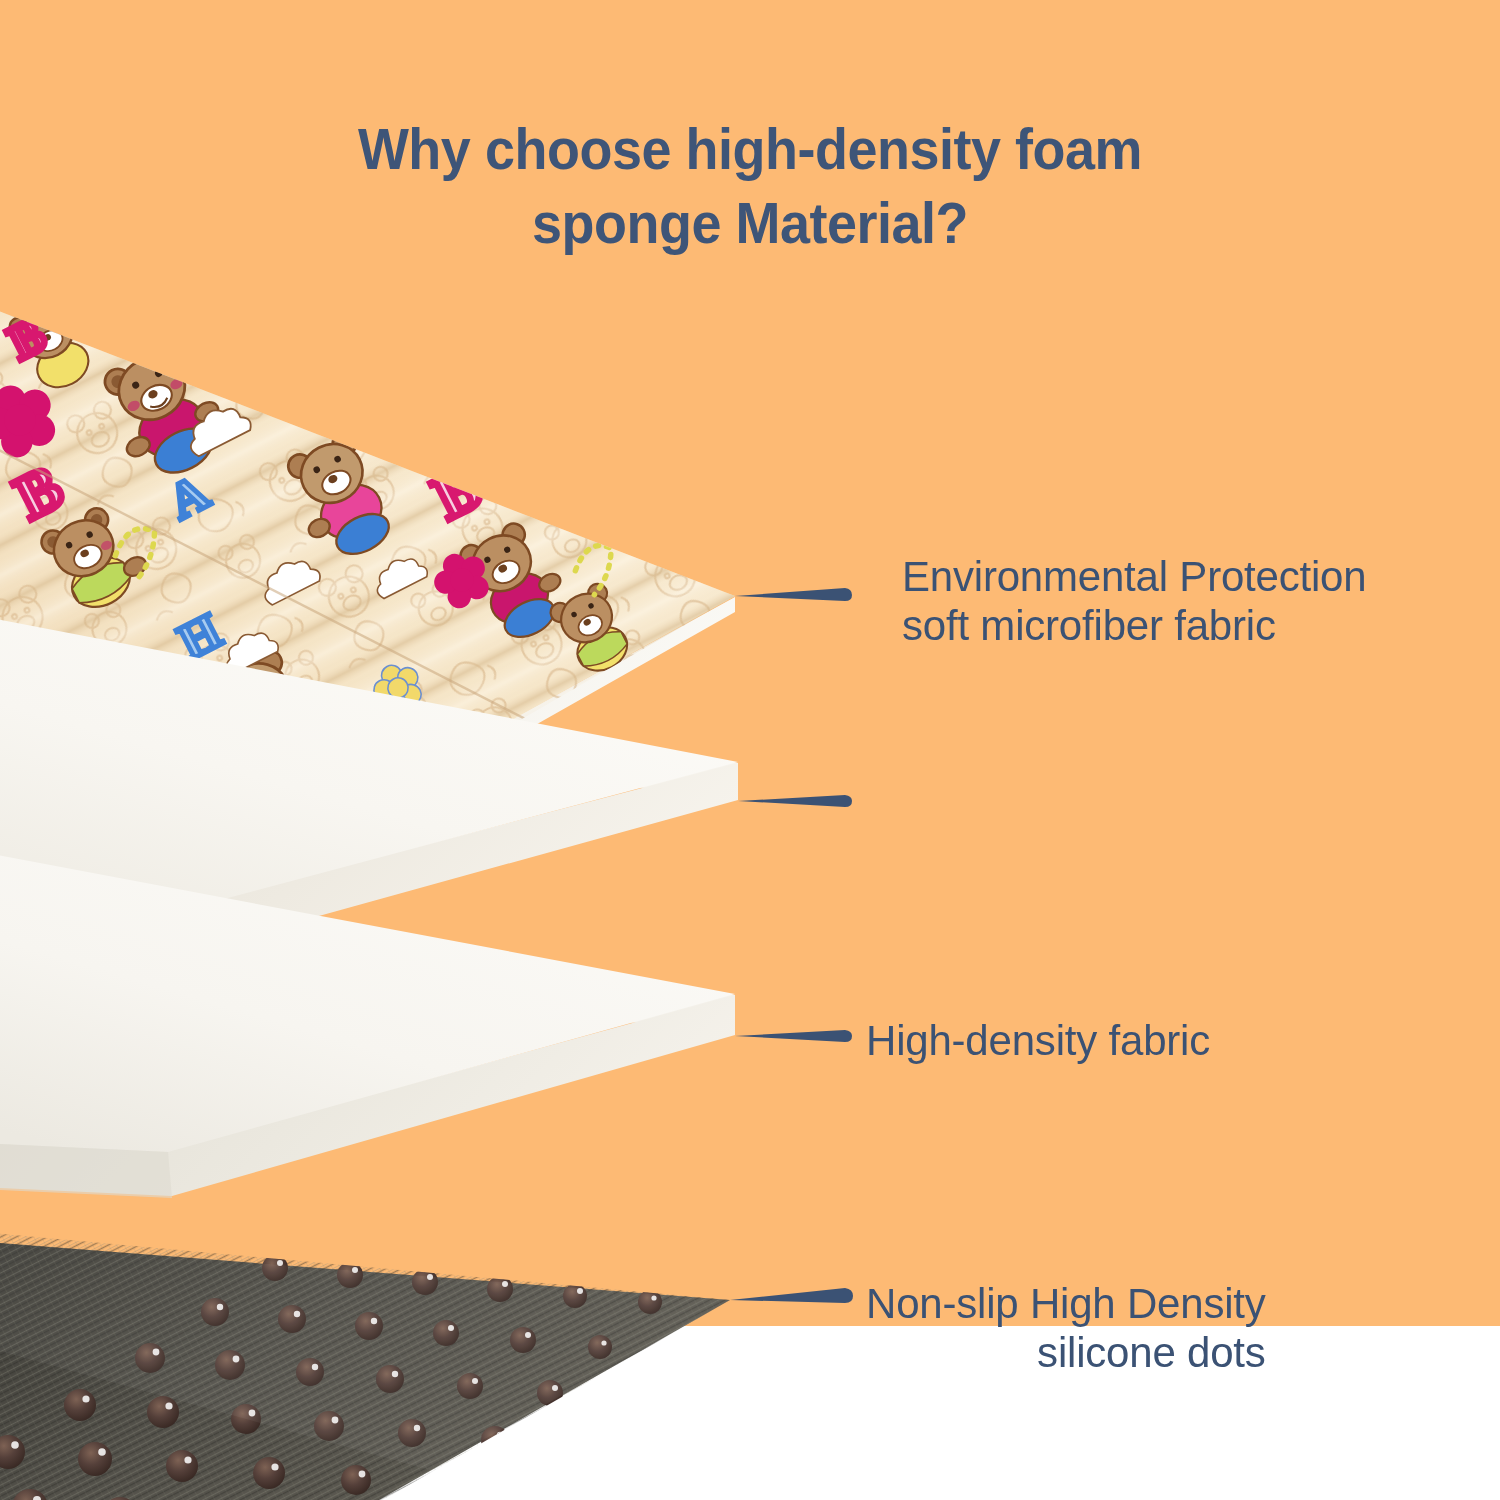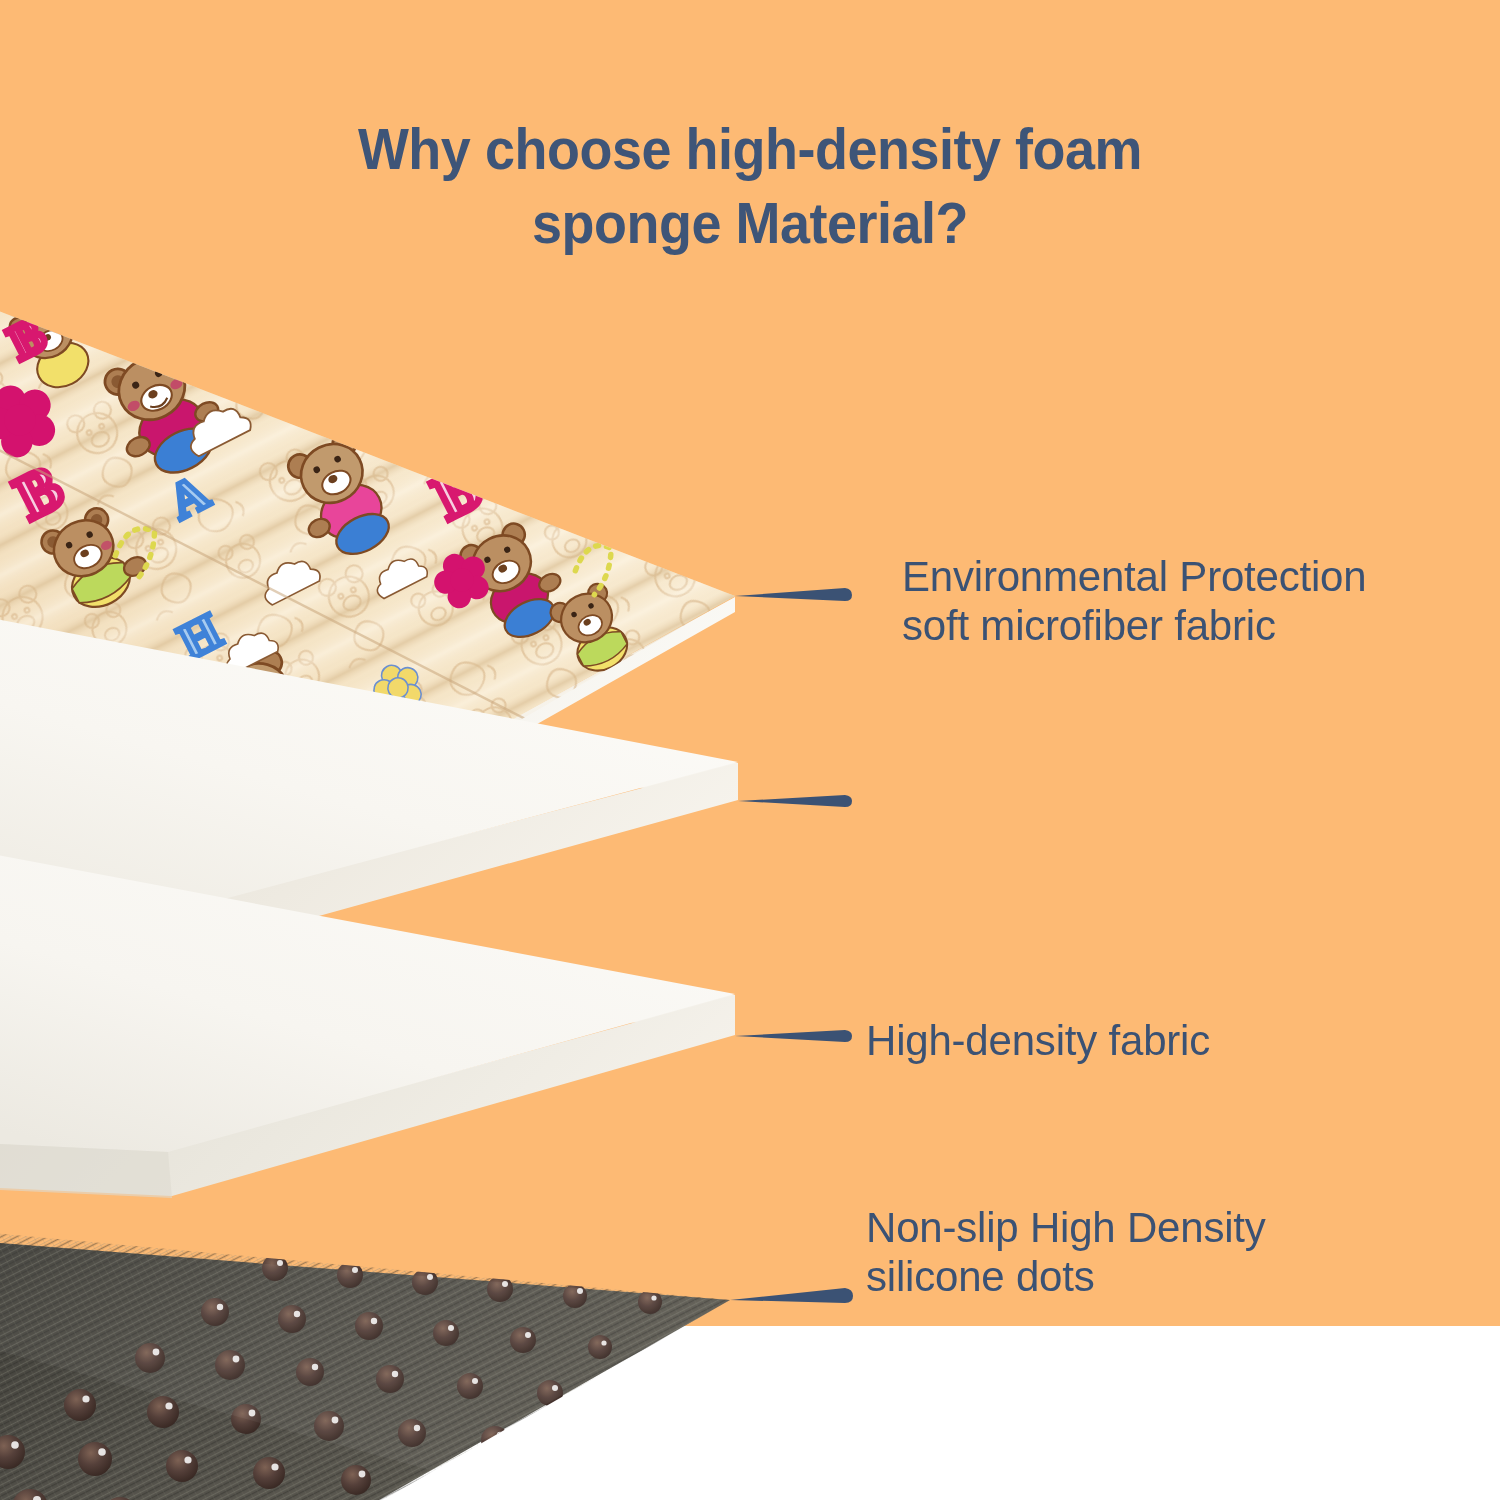--- a/index.html
+++ b/index.html
@@ -33,21 +33,21 @@
     font-family:"Liberation Sans","DejaVu Sans",sans-serif;
     font-weight:normal;
     font-size:42px;
     line-height:49px;
     white-space:pre-line;
     letter-spacing:-0.2px;
   }
   #label-0{left:866px;top:552px;margin-left:36px;}
   #label-1{left:866px;top:781px;}
   #label-2{left:866px;top:1016px;}
-  #label-3{left:866px;top:1203px;}
+  #label-3{left:866px;top:1279px;text-align:right;}
 </style>
 </head>
 <body>
 
 <div id="stage">
 
   <div id="title">Why choose high-density foam
 sponge Material?</div>
 
   <svg id="art" viewBox="0 0 1500 1500">

